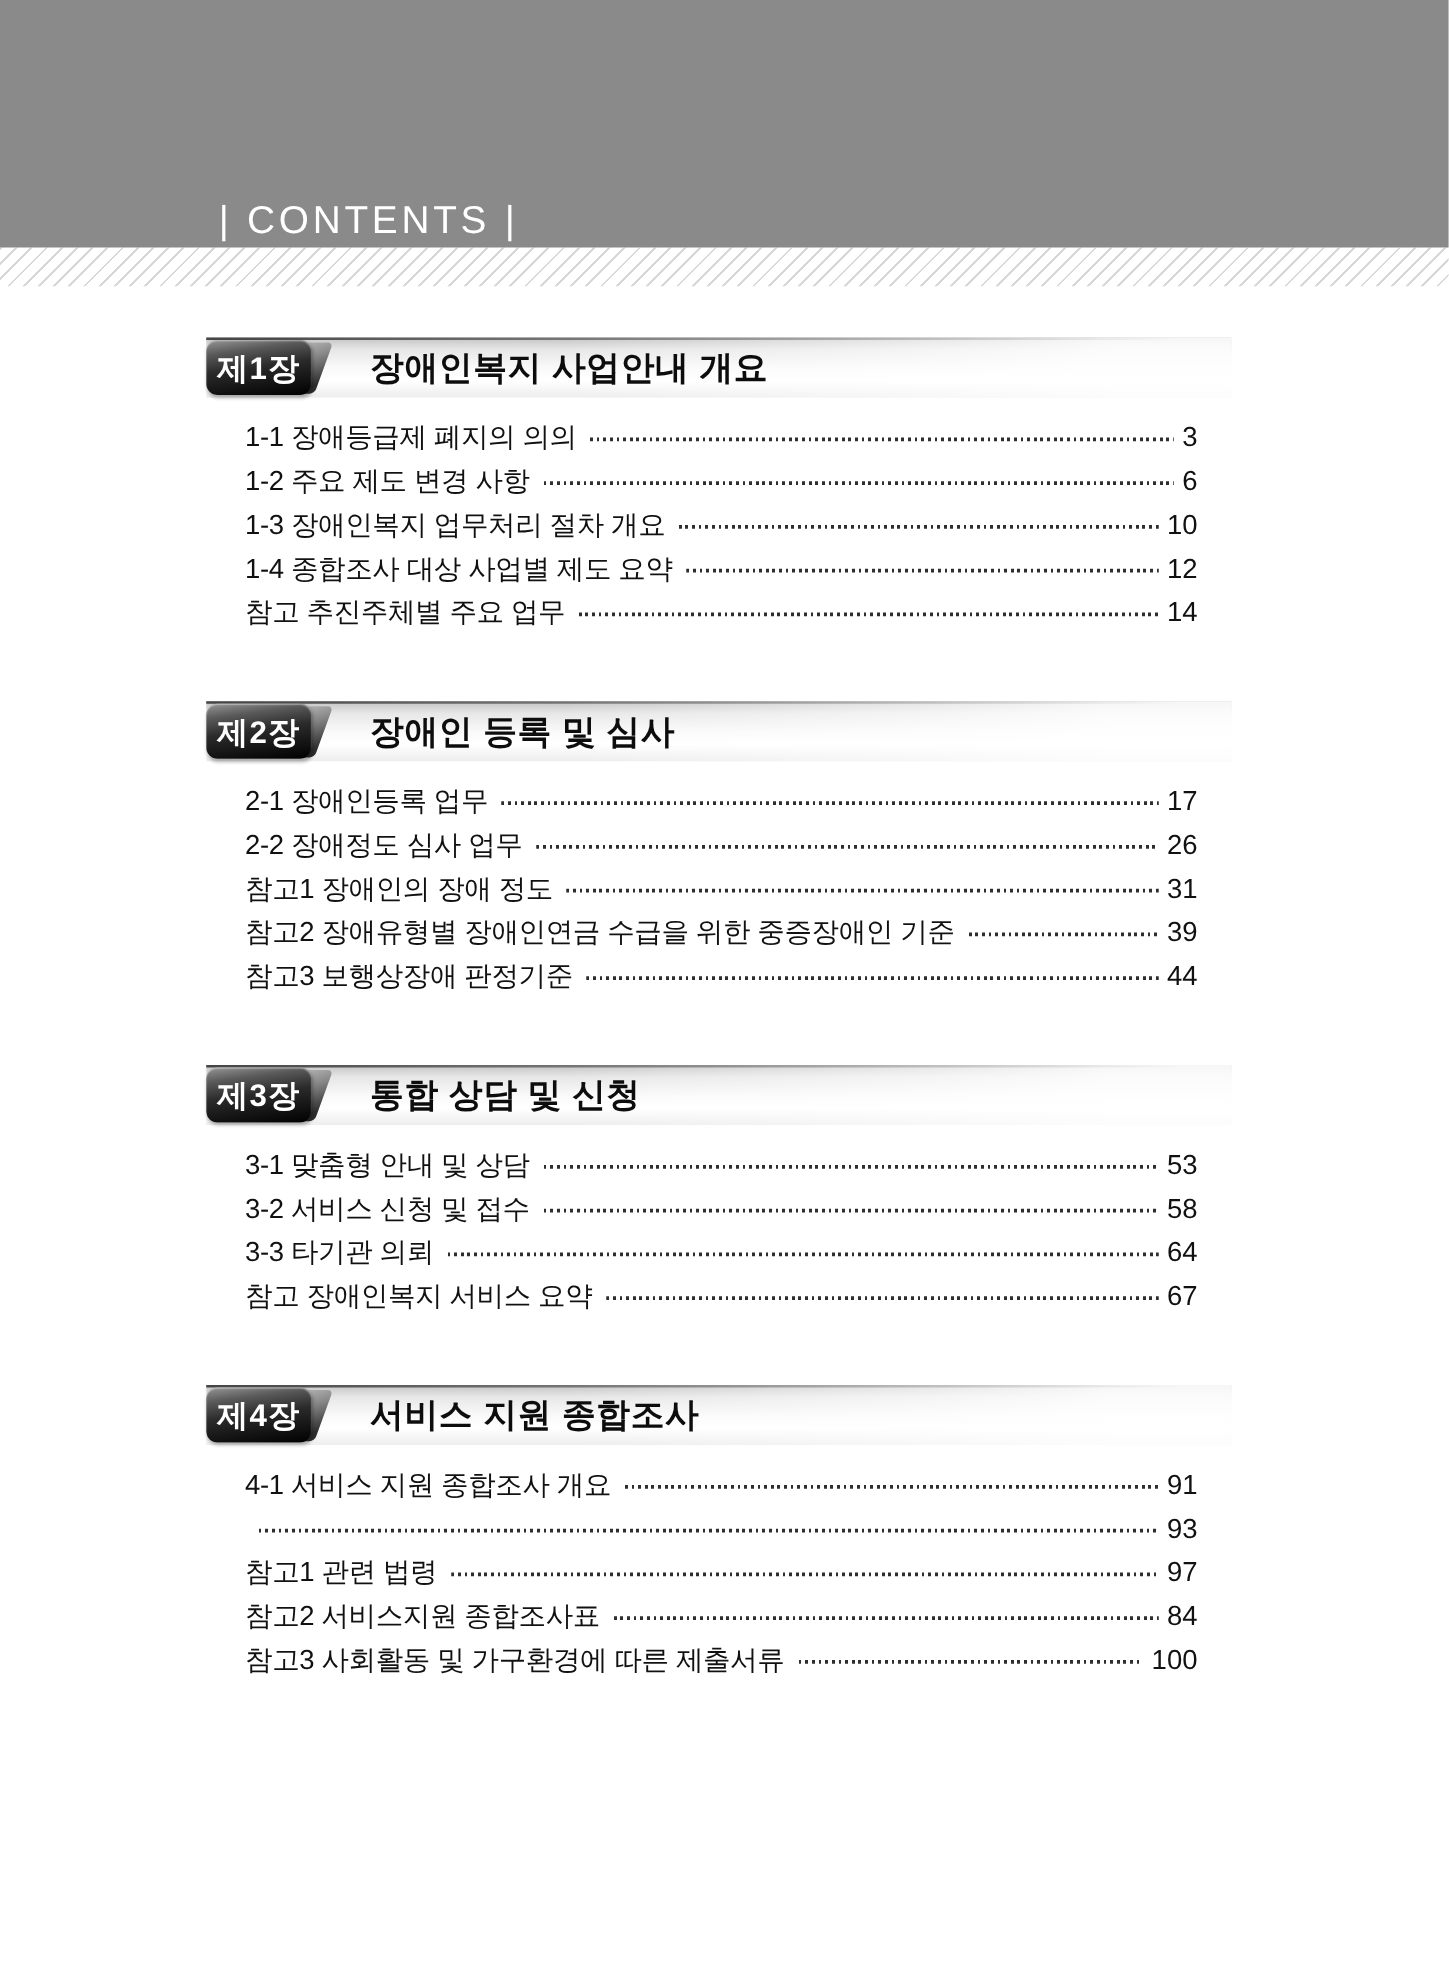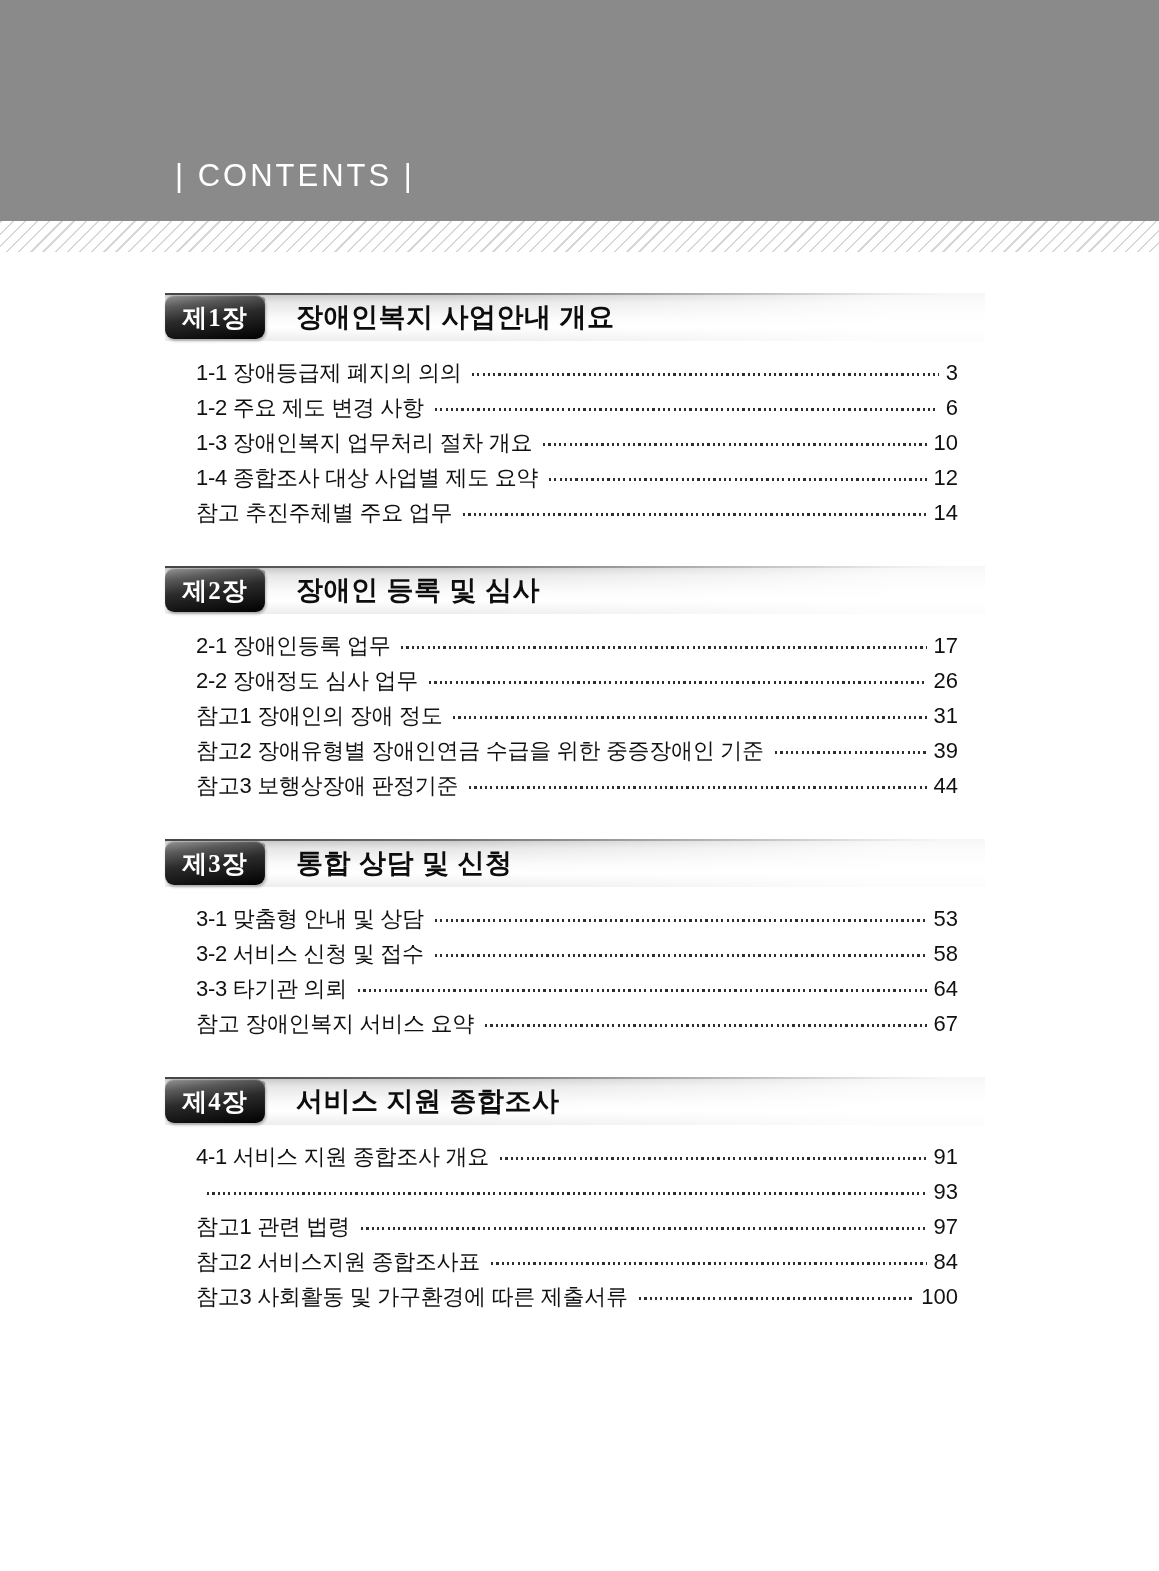--- a/index.html
+++ b/index.html
@@ -6,21 +6,21 @@
   body {
     width:1159px; height:1571px;
     background:#ffffff;
     font-family:"Liberation Sans","DejaVu Sans",sans-serif;
     position:relative;
     overflow:hidden;
   }
 
   
   .header {
-    height:221px;
+    height:198px;
     background:#8a8a8a;
     position:relative;
     padding-left:16px;
   }
   .header .contents-title {
     position:absolute;
     left:175px; top:158px;
     color:#ffffff;
     font-size:31px;
     font-weight:500;
@@ -37,21 +37,21 @@
       #ffffff 1.6px, #ffffff 8.6px
     );
   }
 
   
   .toc {
     margin-left:165px;
     width:820px;
     padding-top:41px;
   }
-  .section + .section { margin-top:36px; }
+  .section + .section { margin-top:54px; }
 
   
   .banner {
     position:relative;
     height:48px;
     background:
       linear-gradient(to right, rgba(55,55,55,0.9), rgba(55,55,55,0) 95%) 0 0/100% 2px no-repeat,
       linear-gradient(to right, rgba(255,255,255,0) 35%, rgba(255,255,255,0.85) 88%),
       linear-gradient(to bottom, #c3c3c3 0%, #e7e7e7 20%, #fafafa 52%, #ffffff 72%, #ededed 100%);
   }
@@ -60,31 +60,30 @@
     left:62px; top:4px;
     width:32px; height:41px;
     transform:skewX(-20deg);
     background:linear-gradient(160deg,#bcbcbc 0%, #8a8a8a 35%, #2f2f2f 85%);
     border-radius:4px;
     z-index:1;
   }
   .badge {
     position:absolute;
     left:0; top:2px;
-    width:100px; height:44px;
+    width:84px; height:44px;
     border-radius:9px;
     background:linear-gradient(172deg,#979797 0%, #5a5a5a 22%, #2b2b2b 48%, #000000 100%);
     box-shadow:inset 0 1px 1px rgba(255,255,255,0.4), 1px 2px 3px rgba(0,0,0,0.3);
     color:#ffffff;
     font-size:25px;
     font-weight:700;
     letter-spacing:1px;
     display:flex; align-items:center; justify-content:center;
     z-index:2;
-    font-family:Liberation Serif, serif;
   }
   .chapter-title {
     position:absolute;
     left:131px; top:50%;
     transform:translateY(-50%);
     margin:0;
     font-size:27px;
     font-weight:700;
     color:#0d0d0d;
     letter-spacing:0.5px;

